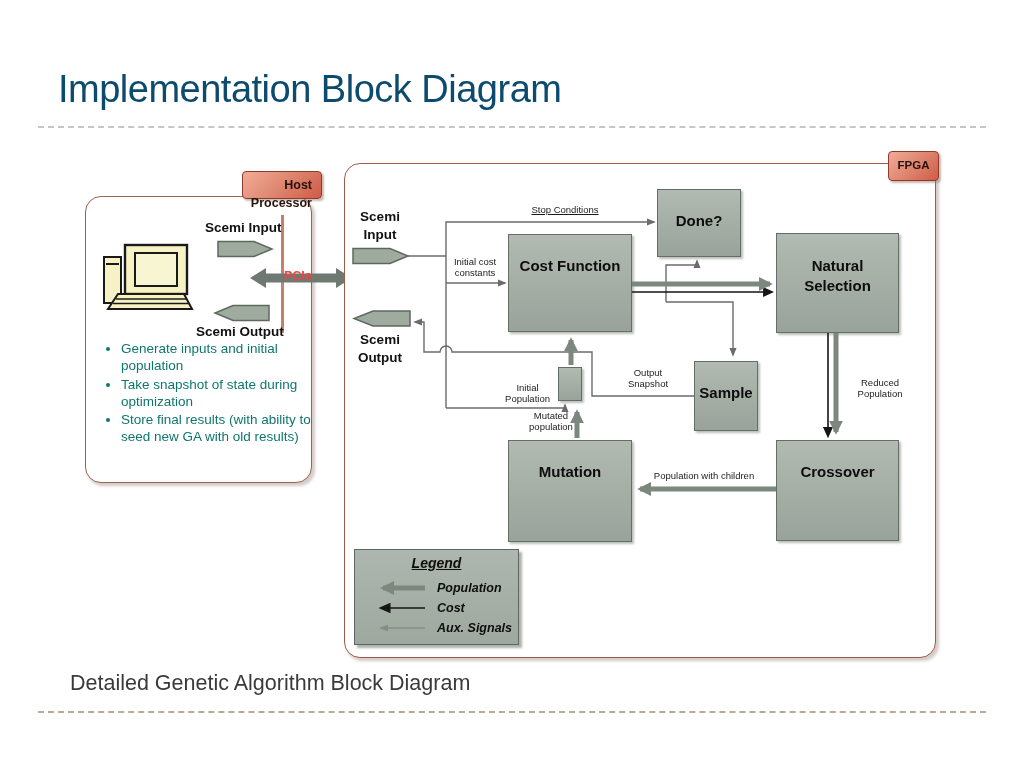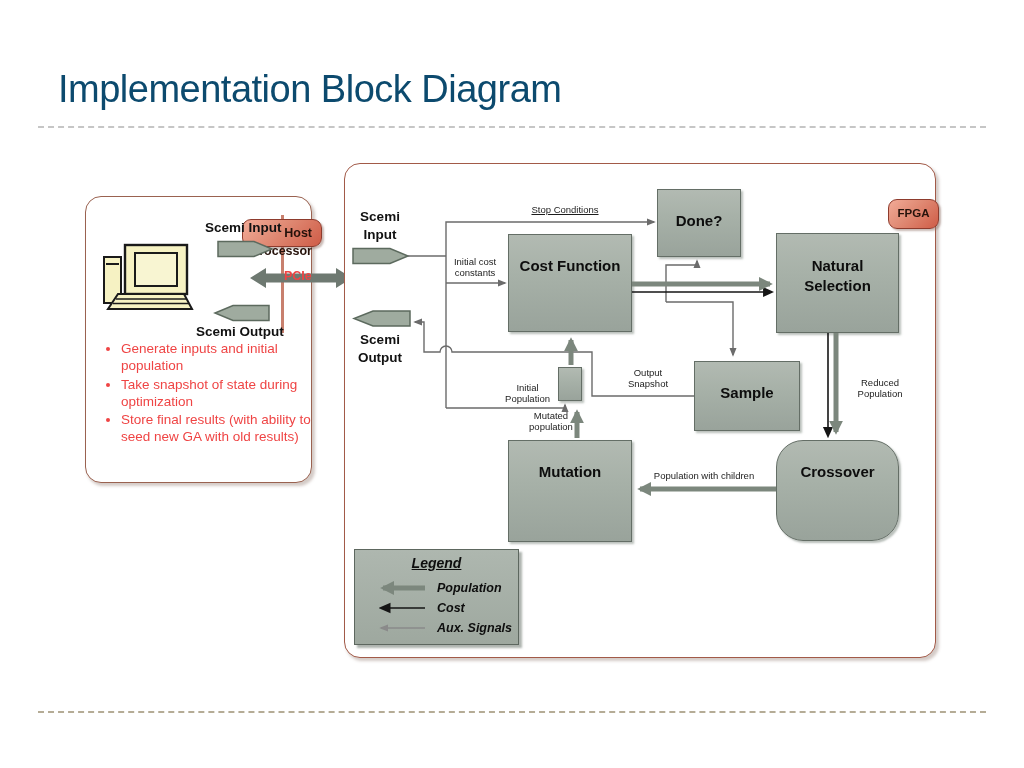--- a/index.html
+++ b/index.html
@@ -14,59 +14,59 @@
   .dash.bottom{left:38px;top:711px;width:948px;border-top-color:#b5ac96;}
   .caption{left:70px;top:671px;font-size:21.5px;color:#3a3a3a;}
 
   
   .bigbox{background:#fff;border-radius:16px;box-shadow:2.5px 3px 3px rgba(160,140,130,.45);}
   .hostbox{left:85px;top:196px;width:225px;height:285px;border:1.6px solid #9a6250;}
   .fpgabox{left:344px;top:163px;width:590px;height:493px;border:1.6px solid #a25a48;}
 
   
   .badge{background:linear-gradient(135deg,#f2ab97 0%,#e08a74 45%,#cf5c47 100%);
-         border:1.8px solid #8e3b2d;border-radius:9px;color:#26120b;font-weight:bold;
-         box-shadow:2px 2px 2px rgba(150,120,110,.5);box-sizing:border-box;margin-top:48px;}
+         border:1.8px solid #8e3b2d;border-radius:4px;color:#26120b;font-weight:bold;
+         box-shadow:2px 2px 2px rgba(150,120,110,.5);box-sizing:border-box;}
   .hostbadge{left:242px;top:171px;width:80px;height:28px;font-size:12.5px;line-height:1.45;
              text-align:right;padding:4px 9px 0 0;}
   .fpgabadge{left:888px;top:151px;width:51px;height:30px;font-size:11.5px;text-align:center;
              line-height:27px;}
   .badge-tail{left:281px;top:215px;width:3px;height:118px;background:#c8806e;}
 
   
   .block{background:linear-gradient(180deg,#b2bab2 0%,#a7b1a8 40%,#99a39b 100%);
          border:1.8px solid #646e66;box-shadow:2px 2px 2px rgba(130,140,132,.55);
          font-weight:bold;font-size:15px;color:#0d0d0d;text-align:center;
          padding-top:22px;box-sizing:border-box;}
   .b-done{left:657px;top:189px;width:84px;height:68px;}
   .b-cost{left:508px;top:234px;width:124px;height:98px;}
   .b-nat{left:776px;top:233px;width:123px;height:100px;line-height:1.35;}
-  .b-sample{left:694px;top:361px;width:106px;height:70px;}
+  .b-sample{left:694px;top:361px;width:64px;height:70px;}
   .b-mut{left:508px;top:440px;width:124px;height:102px;}
-  .b-cross{left:776px;top:440px;width:123px;height:101px;border-radius:27px;}
+  .b-cross{left:776px;top:440px;width:123px;height:101px;}
   .b-mux{left:558px;top:367px;width:24px;height:34px;padding:0;}
 
   
   .slabel{font-weight:bold;font-size:13.5px;color:#111;}
   .ctr{text-align:center;}
   .wirelabel{font-size:9.5px;color:#1c1c1c;text-align:center;line-height:1.15;}
 
   
   .legend{left:354px;top:549px;width:165px;height:96px;
           background:linear-gradient(180deg,#aeb7af,#9ea89f);
           border:1.6px solid #5d675f;box-shadow:3px 3px 2px rgba(120,130,122,.6);
           box-sizing:border-box;font-style:italic;}
   .legend-title{margin-top:5px;text-align:center;font-weight:bold;font-size:14px;
                 text-decoration:underline;color:#0d0d0d;}
   .legend-row{display:flex;align-items:center;margin:4px 0 0 12px;height:16px;}
   .legend-row svg{flex:0 0 auto;}
   .legend-row .lab{margin-left:10px;font-weight:bold;font-size:12.5px;color:#0d0d0d;}
 
   ul.bullets{left:95px;top:340px;width:208px;margin:0;padding:0 0 0 26px;
-             font-size:13.5px;color:#ef4444;line-height:17.3px;}
+             font-size:13.5px;color:#0f766e;line-height:17.3px;}
   ul.bullets li{margin-bottom:1px;}
   svg{display:block;}
 </style>
 </head>
 <body>
 
 <div class="slide">
 
   <div class="abs title">Implementation Block Diagram</div>
   <div class="abs dash top"></div>
@@ -198,15 +198,16 @@
       <span class="lab">Cost</span>
     </div>
     <div class="legend-row">
       <svg width="60" height="14" viewBox="0 0 60 14">
         <path d="M58,7 H14" stroke="#8a8a8a" stroke-width="1.4" fill="none" marker-end="url(#m-aux2)"></path>
       </svg>
       <span class="lab">Aux. Signals</span>
     </div>
   </div>
 
+  <div class="abs caption">Detailed Genetic Algorithm Block Diagram</div>
   <div class="abs dash bottom"></div>
 
 </div>
 
 </body></html>

